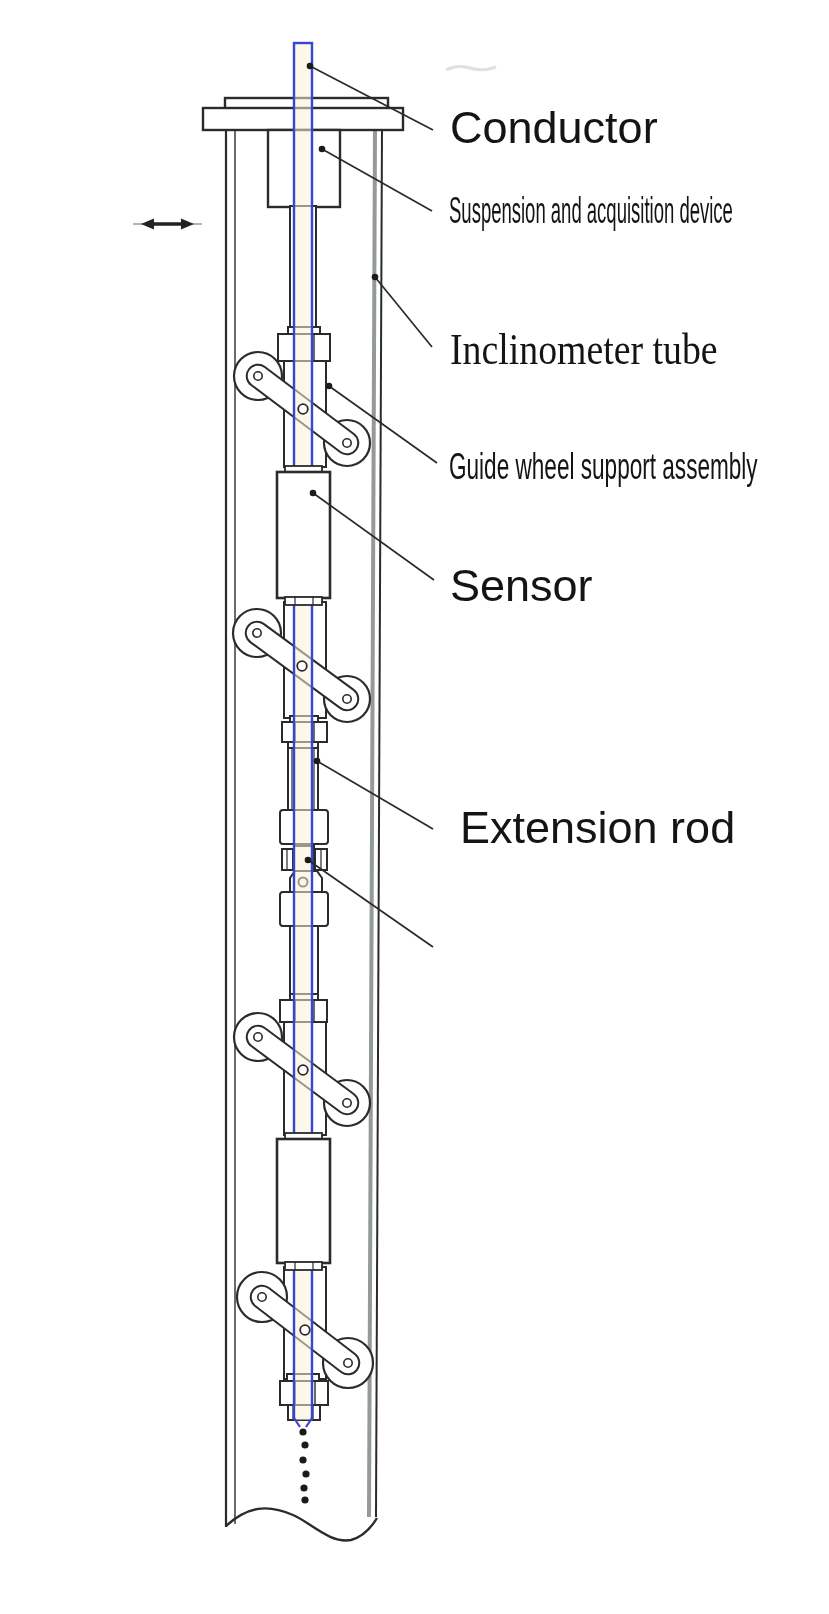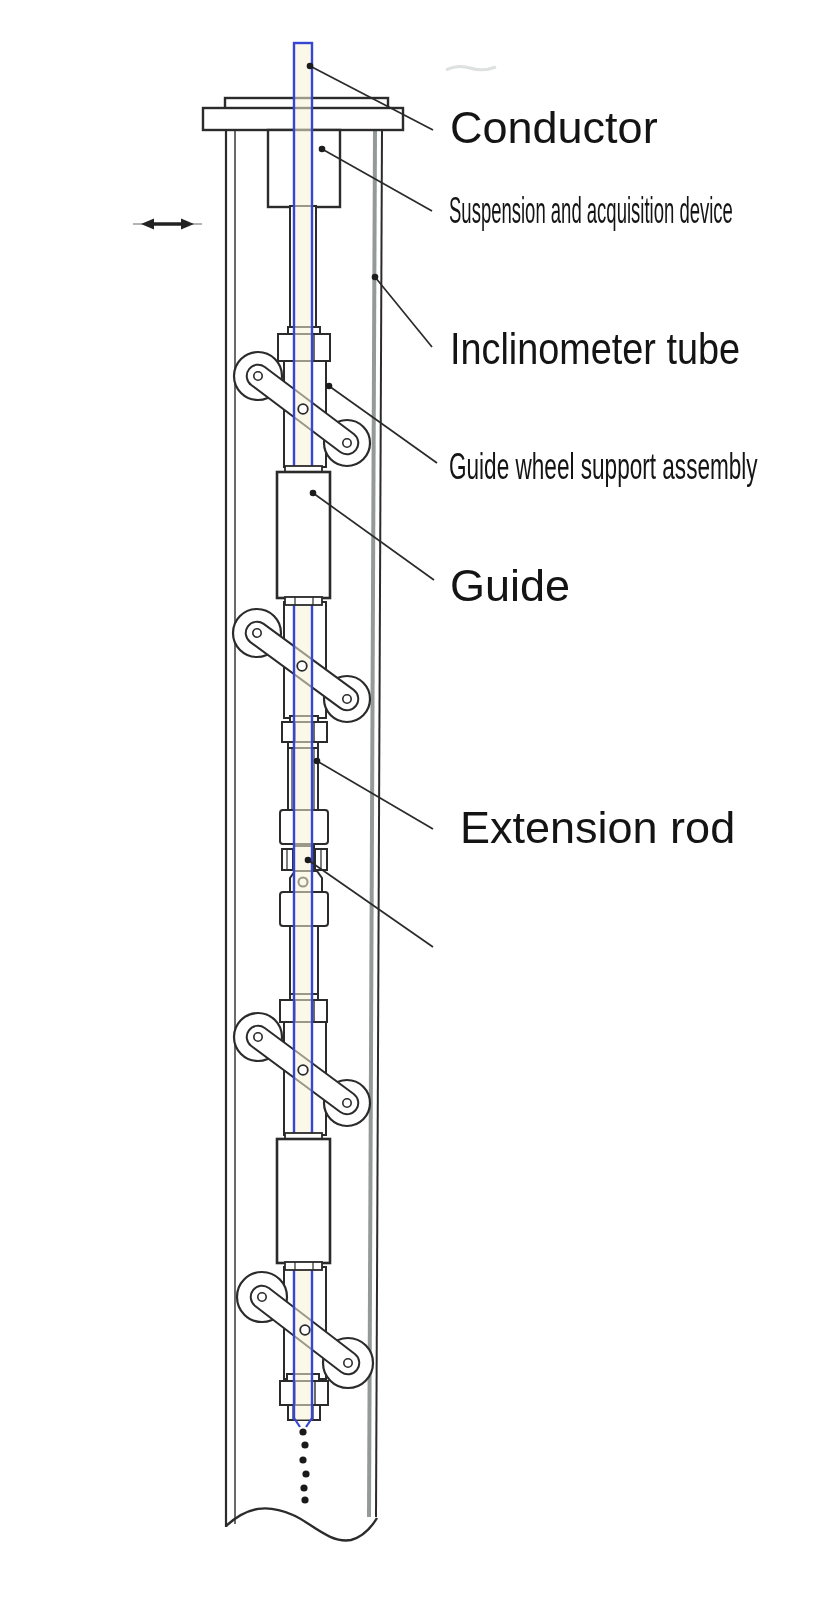--- a/index.html
+++ b/index.html
@@ -221,25 +221,25 @@
     </g>
   </g>
 </svg>
 
 <div class="lbl lbl-lg" style="left:450px;top:103px;">Conductor</div>
 
 <div class="lbl" style="left:449px;top:190px;">
   <span class="lbl-cond sx50">Suspension and acquisition device</span>
 </div>
 
-<div class="lbl lbl-lg" style="left:450px;top:324px;">
+<div class="lbl lbl-lg" style="left:450px;top:324px;font-family:Liberation Serif, serif;">
   <span class="sx84">Inclinometer tube</span>
 </div>
 
 <div class="lbl" style="left:449px;top:446px;">
   <span class="lbl-cond sx61">Guide wheel support assembly</span>
 </div>
 
-<div class="lbl lbl-lg" style="left:450px;top:561px;">Guide</div>
+<div class="lbl lbl-lg" style="left:450px;top:561px;">Sensor</div>
 
 <div class="lbl lbl-lg" style="left:460px;top:803px;">Extension rod</div>
 
 </div>
 
 </body></html>

